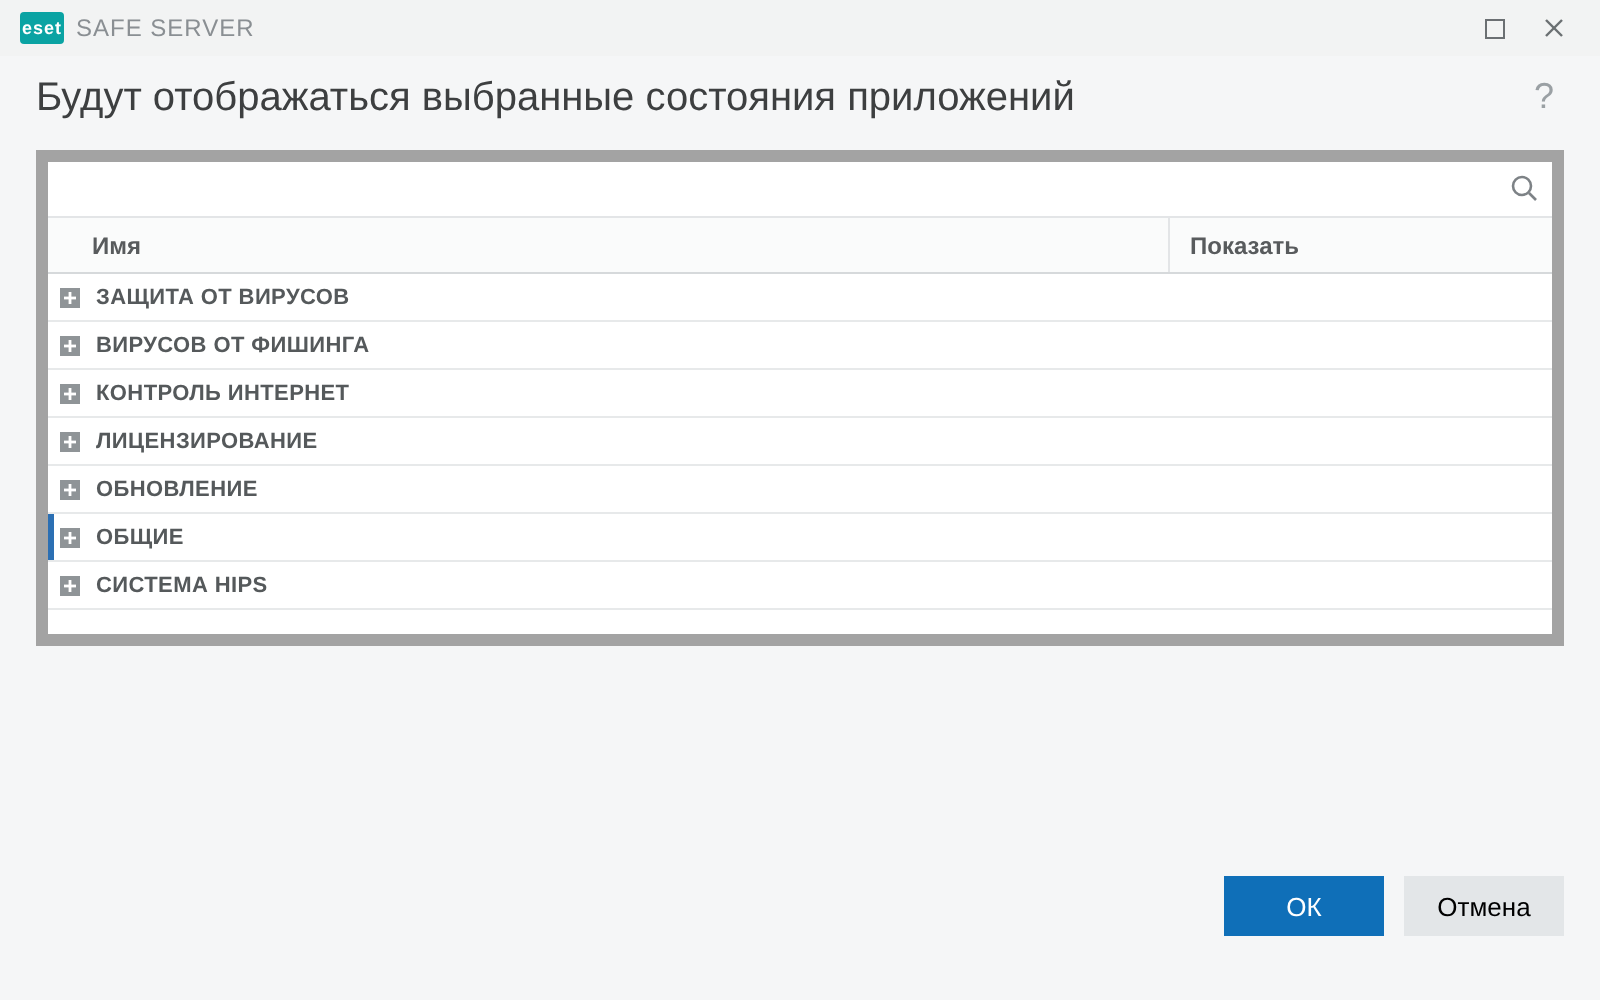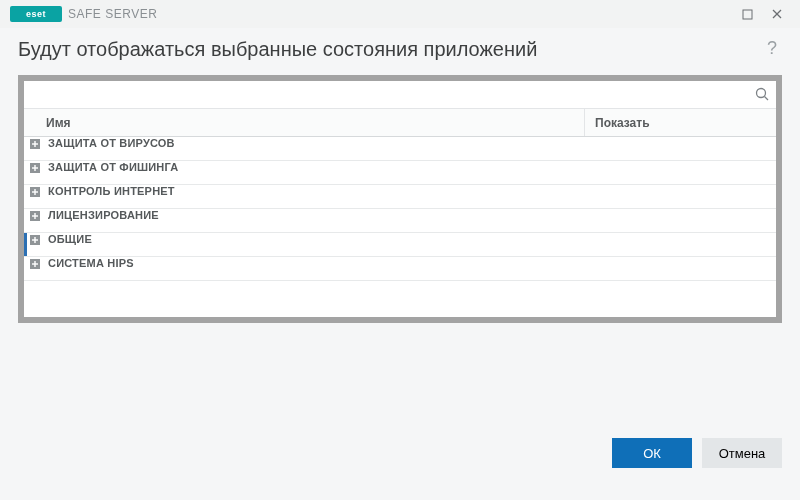--- a/index.html
+++ b/index.html
@@ -1,38 +1,38 @@
 <!DOCTYPE html>
 <html><head>
 <meta charset="utf-8">
 <style>
   * { box-sizing: border-box; margin: 0; padding: 0; }
   html, body { width: 800px; height: 500px; overflow: hidden; font-family: "Segoe UI", Arial, sans-serif; background: #f5f6f7; }
   .window { width: 800px; height: 500px; display: flex; flex-direction: column; background: #f5f6f7; }
   .titlebar { height: 28px; display: flex; align-items: center; padding: 0 8px 0 10px; background: #f2f3f3; }
   .brand { display: flex; align-items: center; gap: 6px; }
-  .logo { width: 52px; height: 16px; background: #0aa3a3; border-radius: 2px; color: #fff; font-size: 9px; font-weight: 700; letter-spacing: 0.5px; display: flex; align-items: center; justify-content: center; font-family: Arial, sans-serif; }
+  .logo { width: 22px; height: 16px; background: #0aa3a3; border-radius: 2px; color: #fff; font-size: 9px; font-weight: 700; letter-spacing: 0.5px; display: flex; align-items: center; justify-content: center; font-family: Arial, sans-serif; }
   .prodname { color: #8a8f93; font-size: 12px; letter-spacing: 0.5px; }
   .titlespacer { flex: 1; }
   .winctl { display: flex; gap: 0; }
   .wbtn { width: 30px; height: 22px; display: flex; align-items: center; justify-content: center; color: #6b6f72; cursor: pointer; }
   .wbtn svg { display: block; }
   .header { display: flex; align-items: flex-start; padding: 10px 18px 14px 18px; }
   .header h1 { font-size: 20px; font-weight: 400; color: #3d3f40; }
   .help { width: 20px; height: 20px; color: #9aa0a4; font-size: 18px; display: flex; align-items: center; justify-content: center; cursor: pointer; }
   .panel { margin: 0 18px; border: 6px solid #a3a3a3; background: #fff; height: 248px; display: flex; flex-direction: column; }
   .searchwrap { position: relative; height: 28px; border-bottom: 1px solid #e3e5e7; }
   .searchinput { width: 100%; height: 100%; border: none; outline: none; padding: 0 30px 0 10px; font-size: 12px; background: #fff; }
   .searchicon { position: absolute; right: 6px; top: 5px; color: #7d8286; cursor: pointer; }
   .thead { display: flex; height: 28px; border-bottom: 1px solid #d6d9db; background: #fafbfb; }
   .th { font-size: 12px; color: #585b5d; display: flex; align-items: center; padding-left: 22px; font-weight: 600; }
   .th.name { flex: 1; }
   .th.show { width: 192px; border-left: 1px solid #e3e5e7; padding-left: 10px; }
   .tbody { flex: 1; overflow: auto; }
-  .row { display: flex; align-items: flex-start; height: 24px; border-bottom: 1px solid #e7e9ea; padding-left: 4px; cursor: pointer; position: relative; }
+  .row { display: flex; align-items: center; height: 24px; border-bottom: 1px solid #e7e9ea; padding-left: 4px; cursor: pointer; position: relative; }
   .row.selected::before { content: ""; position: absolute; left: 0; top: 0; bottom: 0; width: 3px; background: #2b6fb3; }
   .expicon { width: 14px; height: 14px; margin-right: 6px; display: flex; align-items: center; justify-content: center; }
   .rowlabel { font-size: 11px; font-weight: 700; color: #55595b; letter-spacing: 0.2px; }
   .footer { flex: 1; display: flex; align-items: flex-end; justify-content: flex-end; padding: 0 18px 32px 18px; gap: 10px; }
   .btn { height: 30px; min-width: 80px; border: none; font-size: 13px; cursor: pointer; padding: 0 16px; }
   .btn.primary { background: #0f6fb8; color: #fff; }
   .btn.secondary { background: #e3e6e8; color: #000000; }
 </style>
 </head>
 <body>
@@ -92,41 +92,51 @@
           <span class="rowlabel">ЗАЩИТА ОТ ВИРУСОВ</span>
         </div>
         <div class="row">
           <span class="expicon">
             <svg width="12" height="12" viewBox="0 0 12 12">
               <rect x="1" y="1" width="10" height="10" fill="#8f9497"></rect>
               <line x1="3" y1="6" x2="9" y2="6" stroke="#fff" stroke-width="1.4"></line>
               <line x1="6" y1="3" x2="6" y2="9" stroke="#fff" stroke-width="1.4"></line>
             </svg>
           </span>
-          <span class="rowlabel">ЗАЩИТА ОТ ФИШИНГА</span>
+          <span class="rowlabel">ВИРУСОВ ОТ ФИШИНГА</span>
         </div>
         <div class="row">
           <span class="expicon">
             <svg width="12" height="12" viewBox="0 0 12 12">
               <rect x="1" y="1" width="10" height="10" fill="#8f9497"></rect>
               <line x1="3" y1="6" x2="9" y2="6" stroke="#fff" stroke-width="1.4"></line>
               <line x1="6" y1="3" x2="6" y2="9" stroke="#fff" stroke-width="1.4"></line>
             </svg>
           </span>
           <span class="rowlabel">КОНТРОЛЬ ИНТЕРНЕТ</span>
         </div>
         <div class="row">
           <span class="expicon">
             <svg width="12" height="12" viewBox="0 0 12 12">
               <rect x="1" y="1" width="10" height="10" fill="#8f9497"></rect>
               <line x1="3" y1="6" x2="9" y2="6" stroke="#fff" stroke-width="1.4"></line>
               <line x1="6" y1="3" x2="6" y2="9" stroke="#fff" stroke-width="1.4"></line>
             </svg>
           </span>
           <span class="rowlabel">ЛИЦЕНЗИРОВАНИЕ</span>
+        </div>
+        <div class="row">
+          <span class="expicon">
+            <svg width="12" height="12" viewBox="0 0 12 12">
+              <rect x="1" y="1" width="10" height="10" fill="#8f9497"></rect>
+              <line x1="3" y1="6" x2="9" y2="6" stroke="#fff" stroke-width="1.4"></line>
+              <line x1="6" y1="3" x2="6" y2="9" stroke="#fff" stroke-width="1.4"></line>
+            </svg>
+          </span>
+          <span class="rowlabel">ОБНОВЛЕНИЕ</span>
         </div>
         <div class="row selected">
           <span class="expicon">
             <svg width="12" height="12" viewBox="0 0 12 12">
               <rect x="1" y="1" width="10" height="10" fill="#8f9497"></rect>
               <line x1="3" y1="6" x2="9" y2="6" stroke="#fff" stroke-width="1.4"></line>
               <line x1="6" y1="3" x2="6" y2="9" stroke="#fff" stroke-width="1.4"></line>
             </svg>
           </span>
           <span class="rowlabel">ОБЩИЕ</span>

